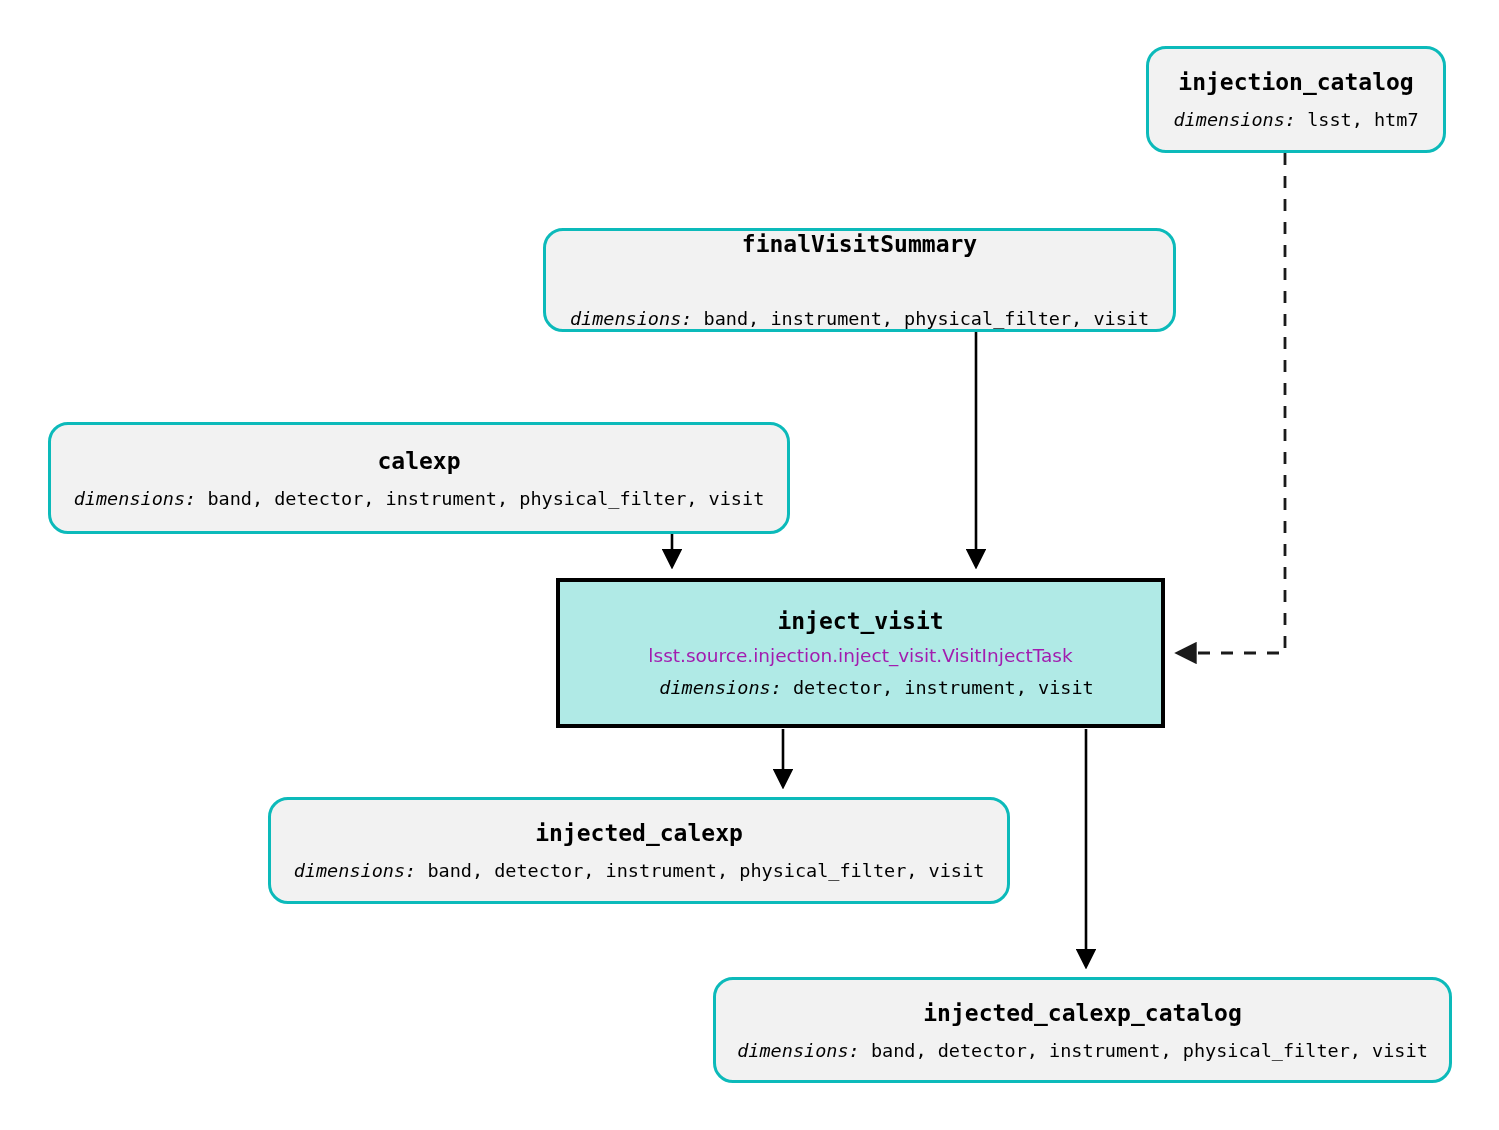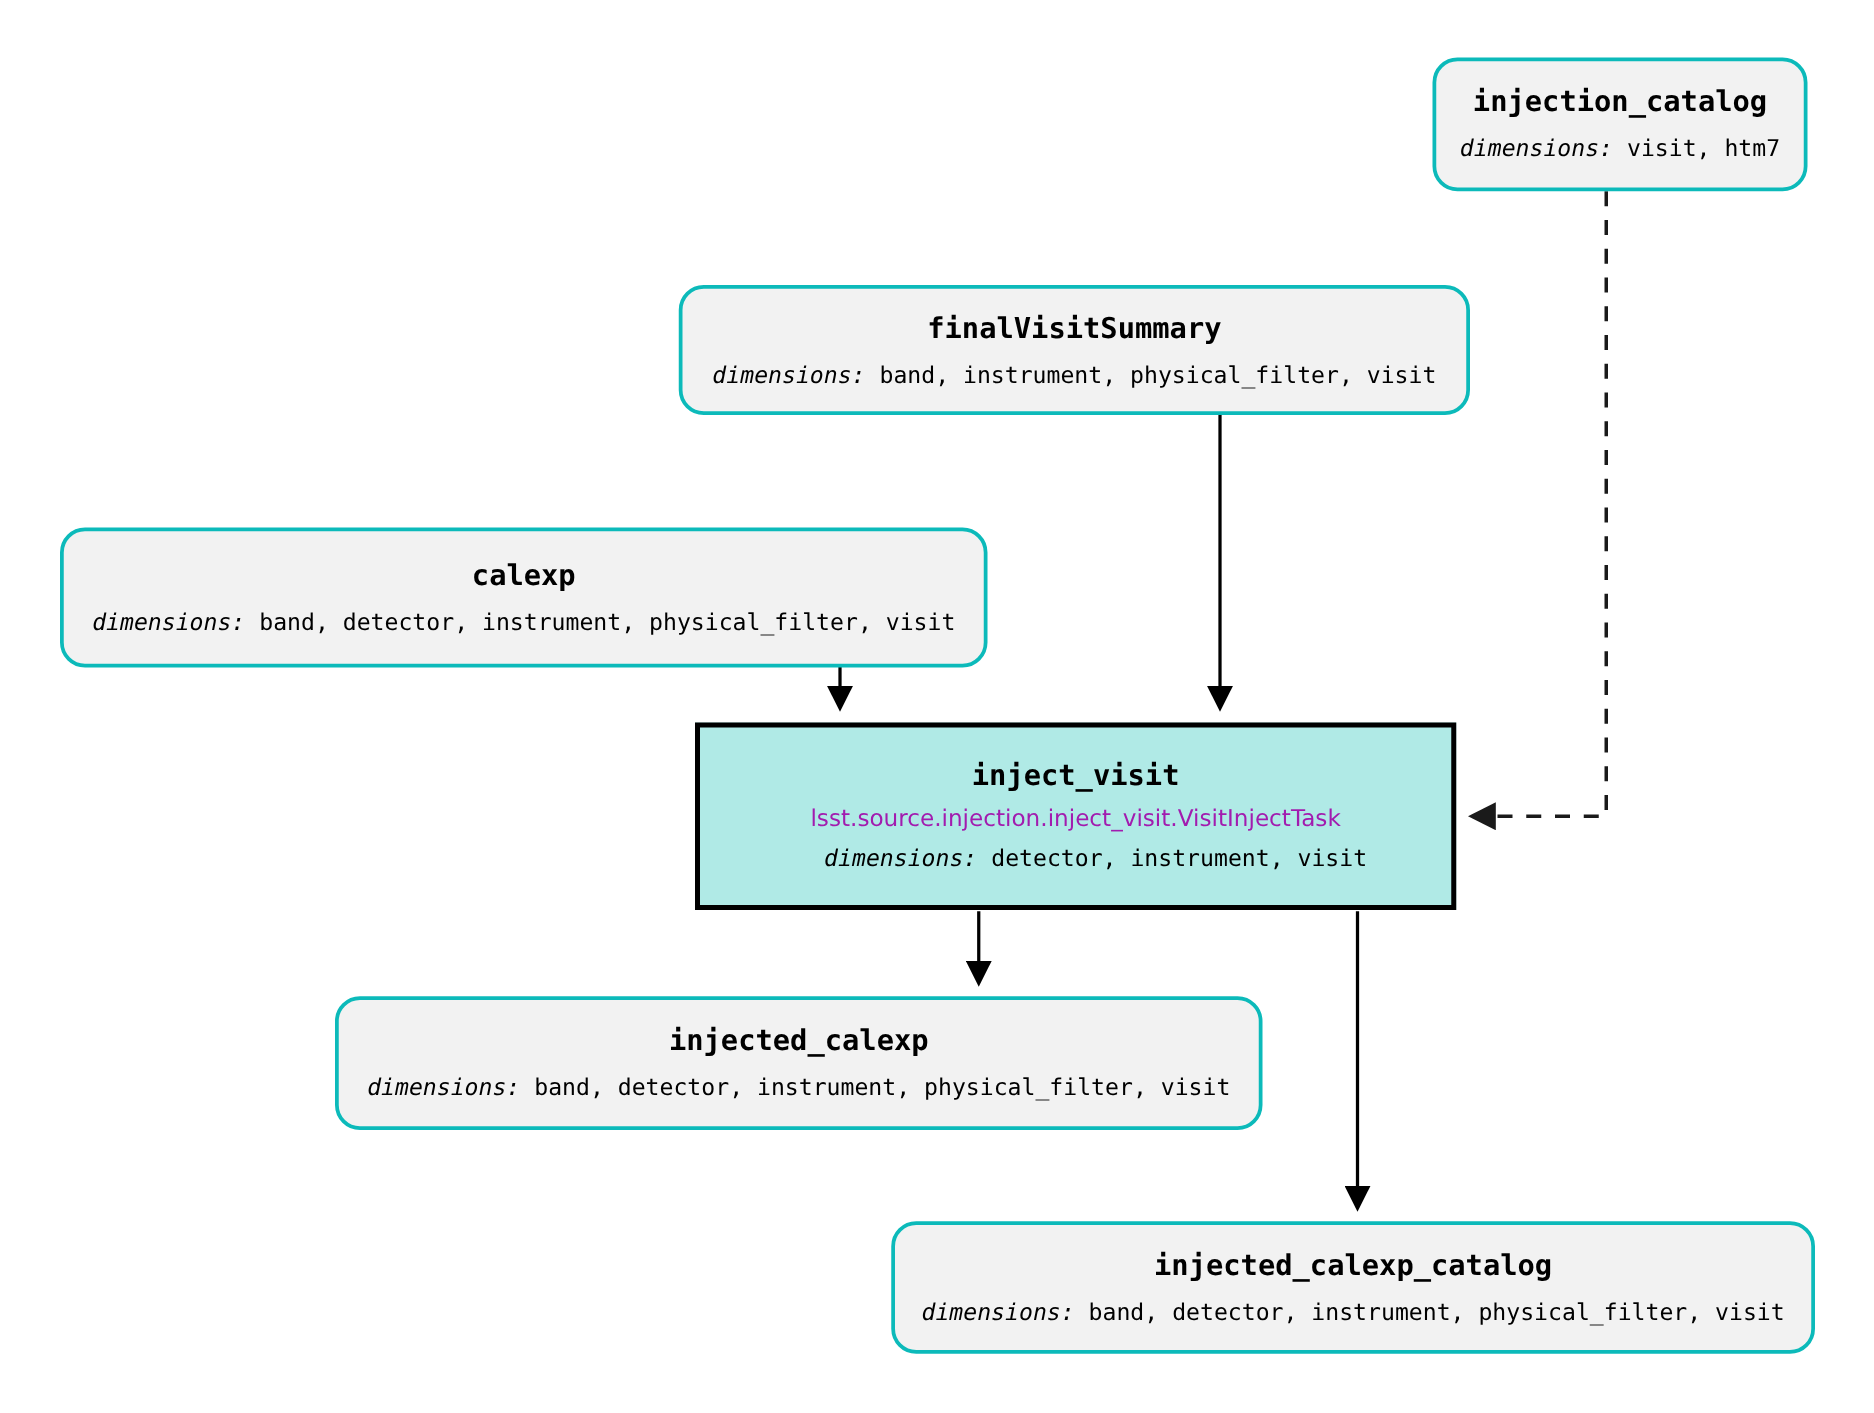--- a/index.html
+++ b/index.html
@@ -71,21 +71,21 @@
   .task-path {
     font-family: "DejaVu Sans", sans-serif;
     font-size: 18.5px;
     color: #a21caf;
     white-space: nowrap;
     margin-top: 11px;
   }
 
   
   #node-injection_catalog { left: 1146px; top: 46px;  width: 300px;  height: 107px; }
-  #node-finalVisitSummary { left: 543px;  top: 228px; width: 633px;  height: 104px; }
+  #node-finalVisitSummary { left: 543px;  top: 228px; width: 633px;  height: 104px; justify-content: space-between; }
   #node-calexp           { left: 48px;   top: 422px; width: 742px;  height: 112px; }
   #node-inject_visit     { left: 556px;  top: 578px; width: 609px;  height: 150px; }
   #node-injected_calexp  { left: 268px;  top: 797px; width: 742px;  height: 107px; }
   #node-injected_calexp_catalog { left: 713px; top: 977px; width: 739px; height: 106px; }
 </style>
 </head>
 <body>
 
 <div id="canvas">
 
@@ -107,21 +107,21 @@
 
     <path d="M 783 729 L 783 786" stroke="#000000" stroke-width="2.6" fill="none" marker-end="url(#arrow-solid)"></path>
 
     <path d="M 1086 729 L 1086 966" stroke="#000000" stroke-width="2.6" fill="none" marker-end="url(#arrow-solid)"></path>
   </svg>
 
   <div class="node dataset" id="node-injection_catalog">
     <div class="node-title">injection_catalog</div>
     <div class="node-sub">
       <span class="dim-label">dimensions:</span>
-      <span class="dim-values">visit, htm7</span>
+      <span class="dim-values">lsst, htm7</span>
     </div>
   </div>
 
   <div class="node dataset" id="node-finalVisitSummary">
     <div class="node-title">finalVisitSummary</div>
     <div class="node-sub">
       <span class="dim-label">dimensions:</span>
       <span class="dim-values">band, instrument, physical_filter, visit</span>
     </div>
   </div>

